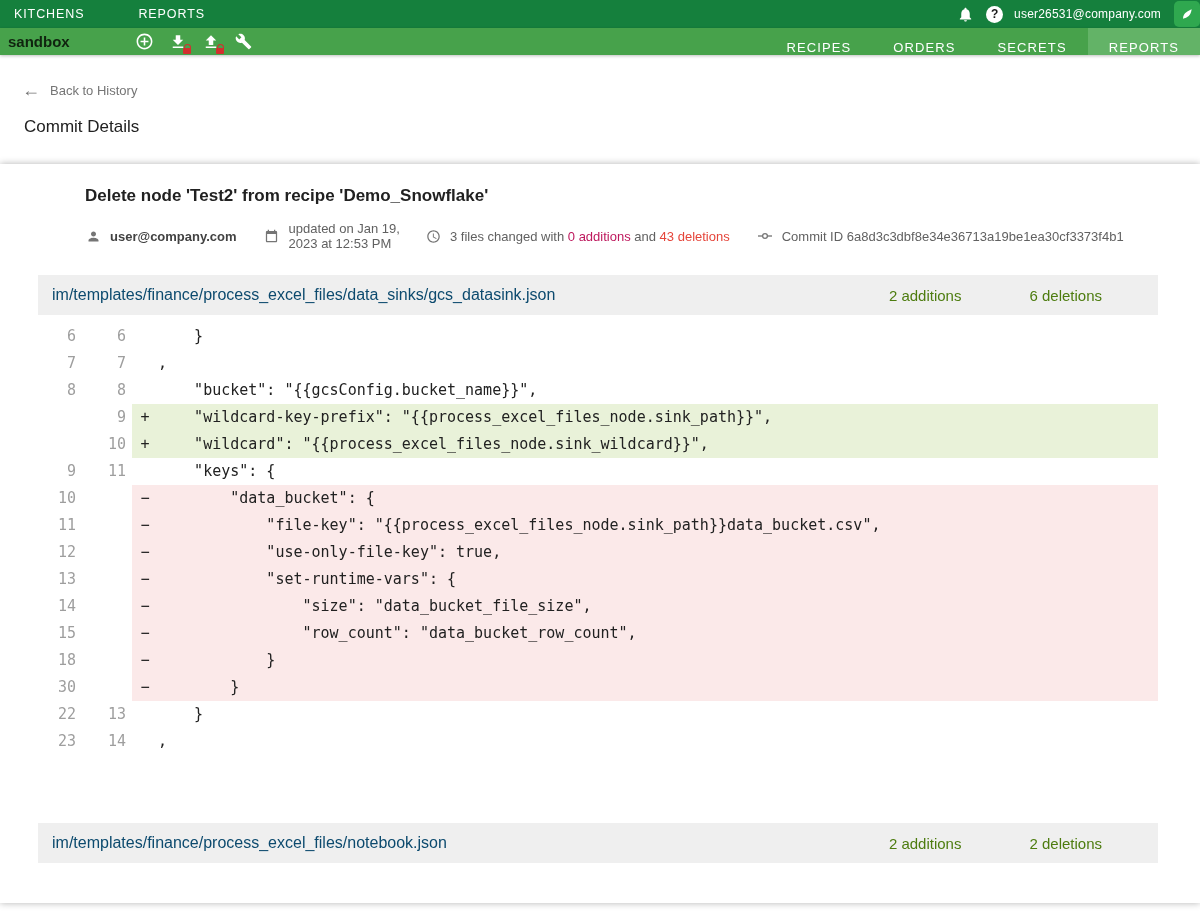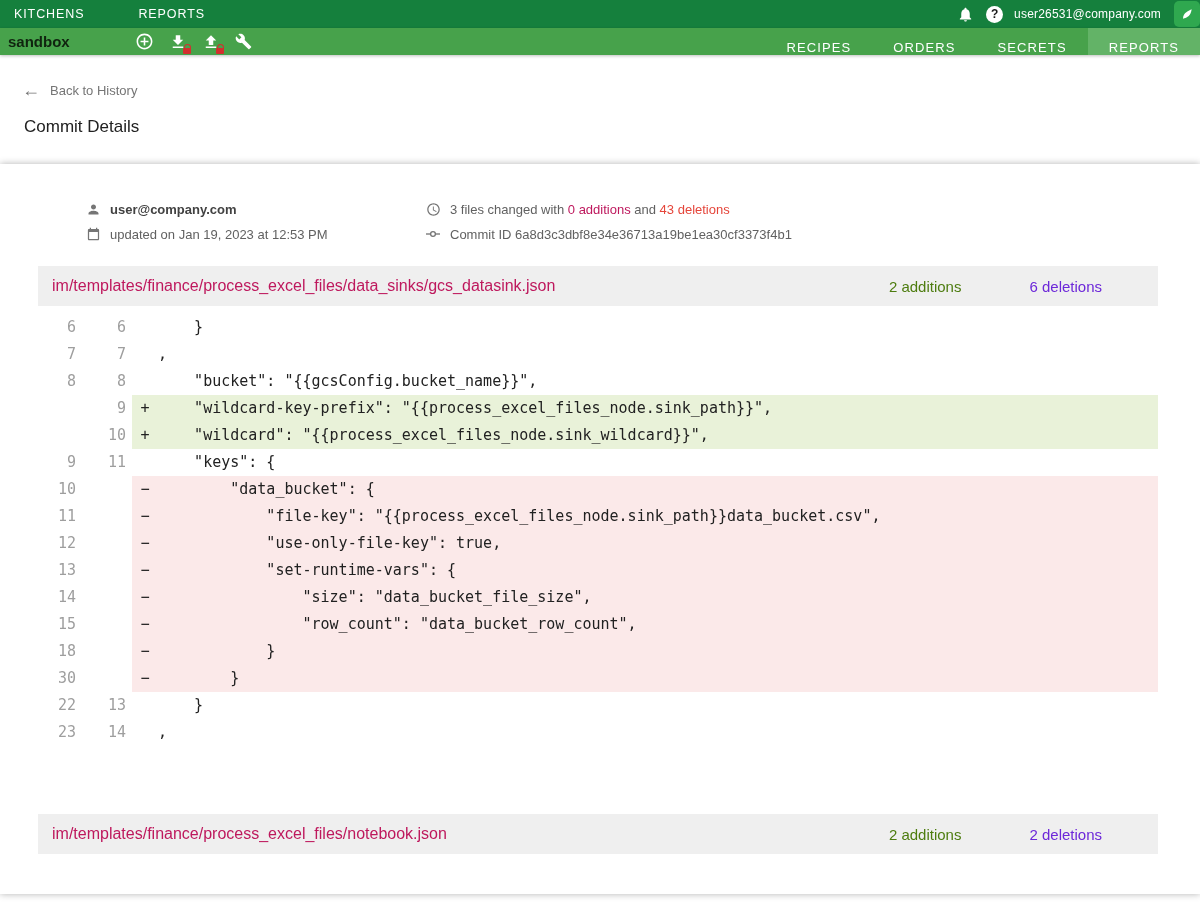--- a/index.html
+++ b/index.html
@@ -29,36 +29,36 @@
 
   
   .back-link{display:inline-flex;align-items:center;gap:10px;color:#757575;font-size:13px;margin:26px 0 0 22px;cursor:pointer}
   .back-arrow{font-size:18px;line-height:1;color:#757575}
   .page-title{font-size:17px;font-weight:400;color:#212121;margin:17px 0 0 24px}
 
   
   .commit-card{margin-top:27px;background:#fff;box-shadow:0 0 7px rgba(0,0,0,.3);padding:22px 0 40px;min-height:720px}
   .commit-title{font-size:17px;font-weight:700;color:#212121;margin-left:85px}
   .commit-meta{display:flex;margin-top:15px;margin-left:85px}
-  .meta-col{display:flex;flex-direction:column;gap:9px}
+  .meta-col{display:flex;gap:27px}
   .meta-col.left{width:340px}
   .meta-row{display:flex;align-items:center;gap:9px;font-size:13px;color:#616161}
   .meta-row .ico{width:16px;height:16px;display:flex;align-items:center;justify-content:center;flex:0 0 16px}
   .files-summary span{white-space:pre}
   .add-text{color:#be185d}
   .del-text{color:#E5453A}
 
   
   .file-diffs{margin-top:24px}
   .file-diffs section + section{margin-top:58px}
   .file-section{margin-left:38px;margin-right:42px}
   .file-header{background:#EFEFEF;height:40px;display:flex;align-items:center;padding:0 56px 0 14px;cursor:pointer}
-  .file-path{font-size:16px;color:#be185d}
+  .file-path{font-size:16px;color:#0c4a6e}
   .file-additions{margin-left:auto;font-size:15px;color:#4d7c0f}
-  .file-deletions{margin-left:68px;font-size:15px;color:#6d28d9}
+  .file-deletions{margin-left:68px;font-size:15px;color:#4d7c0f}
   .hunk-header{background:#F6F6F6;height:38px;line-height:38px;padding-left:60px;font-size:15px;color:#5f5f5f}
   .diff-table{padding:8px 0 10px;font-family:"DejaVu Sans Mono",monospace;font-size:15px}
   .diff-row{display:grid;grid-template-columns:44px 50px 26px 1fr;height:27px;line-height:27px}
   .old-num,.new-num{text-align:right;padding-right:6px;color:#9E9E9E;font-family:"DejaVu Sans Mono",monospace}
   .marker{text-align:center;color:#212121}
   .code{white-space:pre;color:#212121;overflow:hidden}
   .diff-row.add .marker,.diff-row.add .code{background:#E9F2D9}
   .diff-row.del .marker,.diff-row.del .code{background:#FBE9E9}
 </style>
 </head>
@@ -135,20 +135,21 @@
 
 
 <div class="back-link">
   <span class="back-arrow">←</span>
   <span>Back to History</span>
 </div>
 <h1 class="page-title">Commit Details</h1>
 
 
 <section class="commit-card">
+  <h2 class="commit-title">Delete node 'Test2' from recipe 'Demo_Snowflake'</h2>
 
   <div class="commit-meta">
     <div class="meta-col left">
       <div class="meta-row">
         <span class="ico">
           <svg width="15" height="15" viewBox="0 0 24 24">
               <path fill="#757575" d="M12 12c2.21 0 4-1.79 4-4s-1.79-4-4-4-4 1.79-4 4 1.79 4 4 4zm0 2c-2.67 0-8 1.34-8 4v2h16v-2c0-2.66-5.33-4-8-4z"></path>
             </svg>
         </span>
         <span style="font-weight:700;color:#424242">user@company.com</span>

